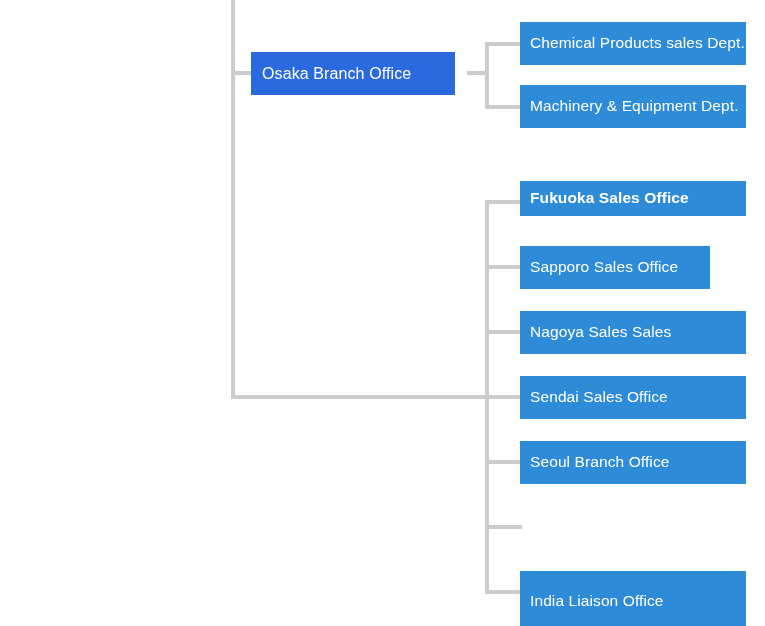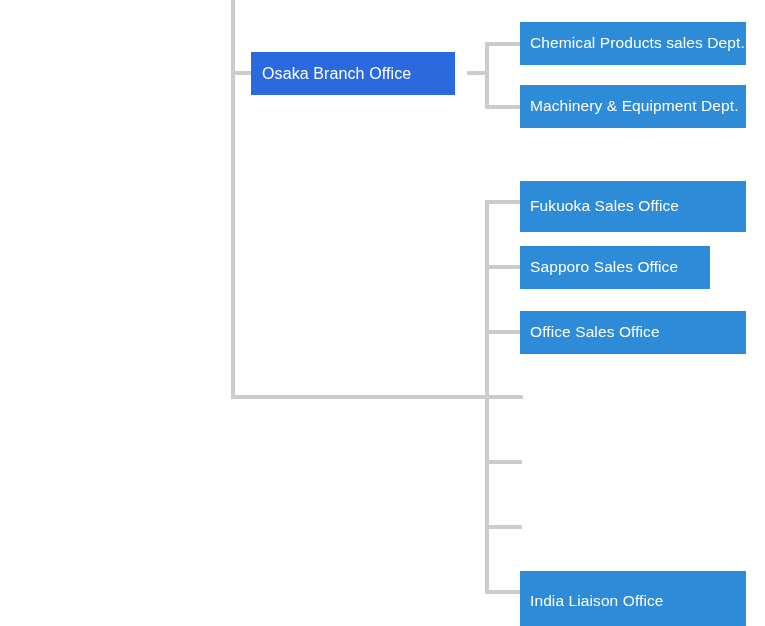--- a/index.html
+++ b/index.html
@@ -80,26 +80,32 @@
     <span class="node-label">Osaka Branch Office</span>
   </div>
 
   <div class="node dept" style="left:520px; top:85px; width:226px; height:43px;">
     <span class="node-label">Machinery &amp; Equipment Dept.</span>
   </div>
   <div class="node dept" style="left:520px; top:22px; width:226px; height:43px;">
     <span class="node-label">Chemical Products sales Dept.</span>
   </div>
 
-  <div class="node office" style="left:520px; top:181px; width:226px; height:51px;">
+  <div class="node office" style="left:520px; top:181px; width:226px; height:35px;font-weight:bold;">
     <span class="node-label">Fukuoka Sales Office</span>
   </div>
   <div class="node office" style="left:520px; top:246px; width:190px; height:43px;">
     <span class="node-label">Sapporo Sales Office</span>
   </div>
   <div class="node office" style="left:520px; top:311px; width:226px; height:43px;">
-    <span class="node-label">Office Sales Office</span>
+    <span class="node-label">Nagoya Sales Sales</span>
+  </div>
+  <div class="node office" style="left:520px; top:376px; width:226px; height:43px;">
+    <span class="node-label">Sendai Sales Office</span>
+  </div>
+  <div class="node office" style="left:520px; top:441px; width:226px; height:43px;">
+    <span class="node-label">Seoul Branch Office</span>
   </div>
   <div class="node office" style="left:520px; top:571px; width:226px; height:61px;">
     <span class="node-label">India Liaison Office</span>
   </div>
 
 </div>
 
 </body></html>

